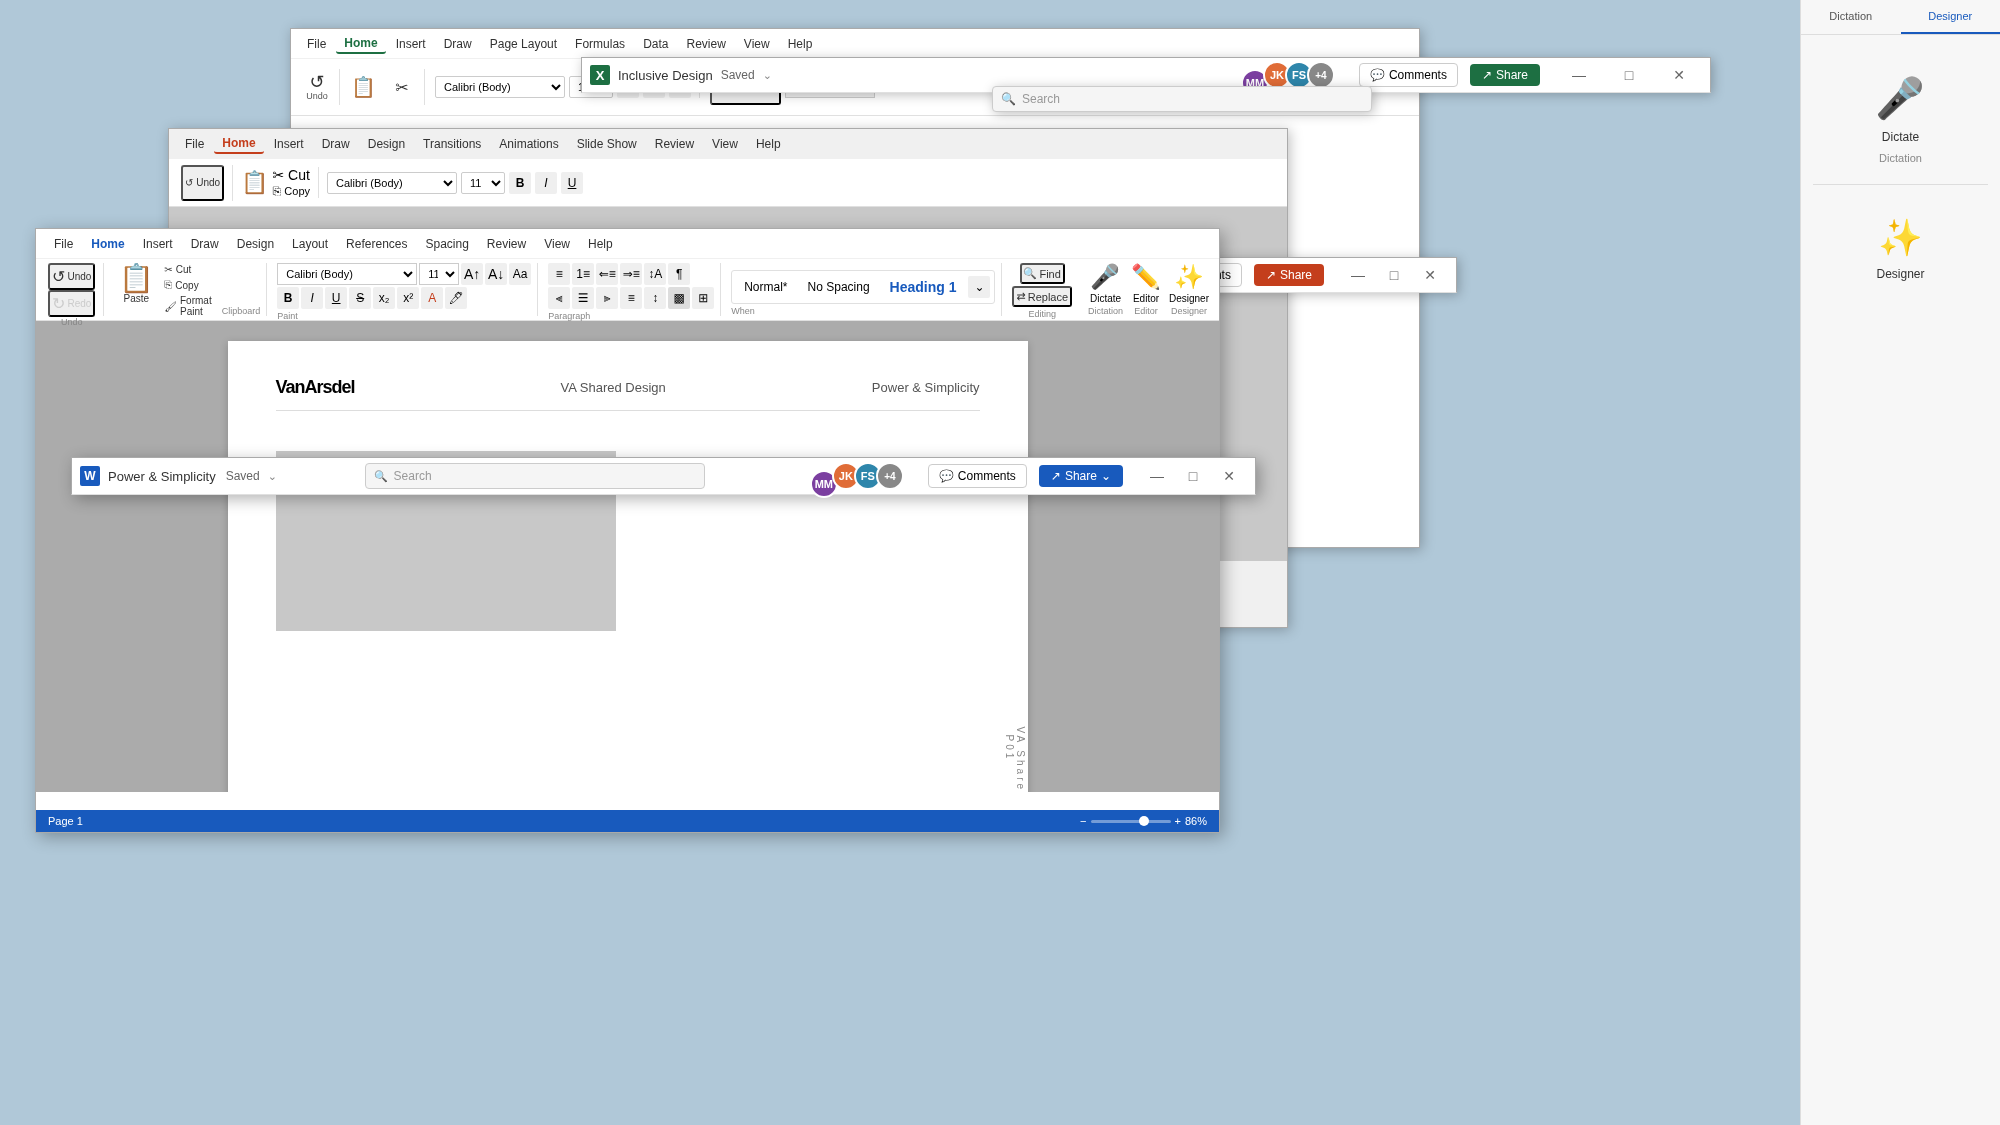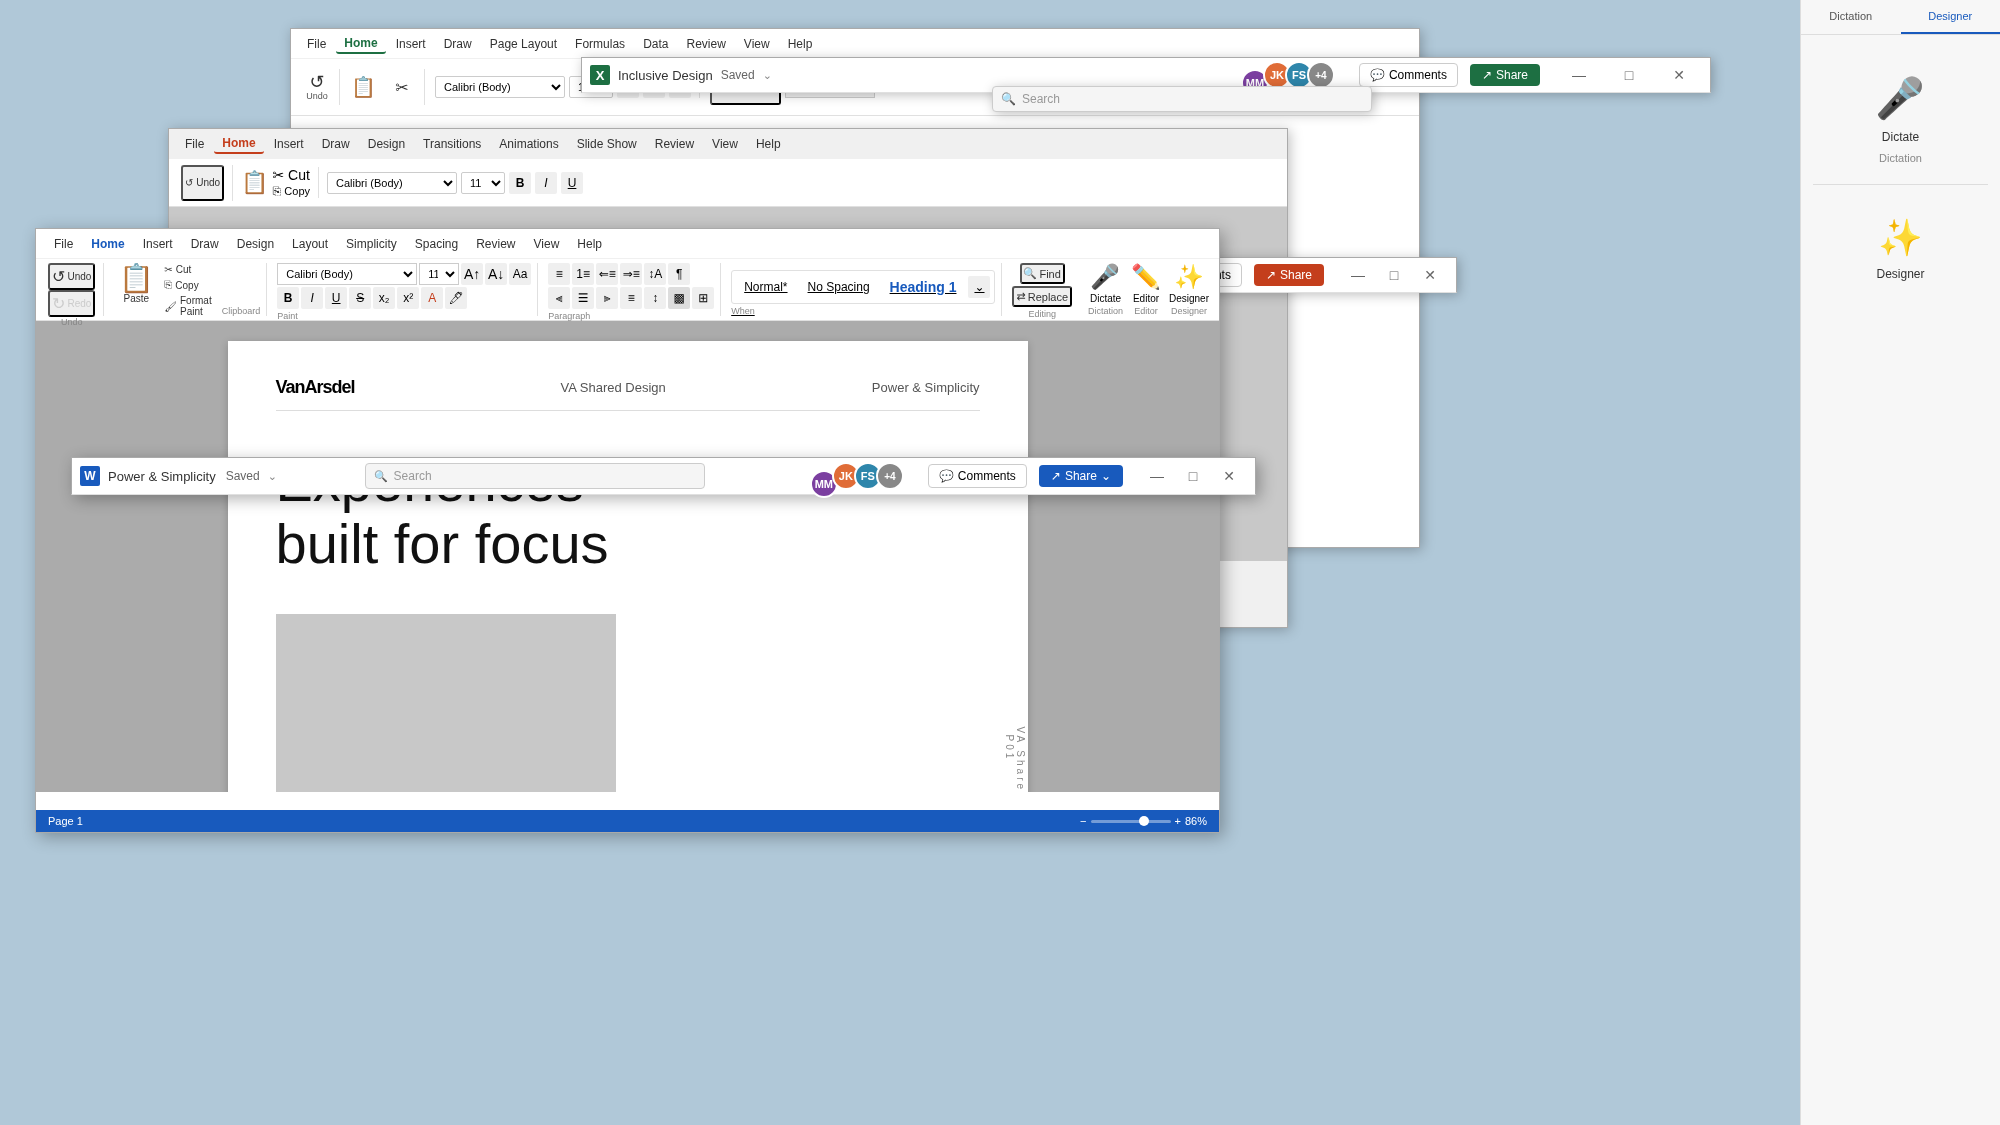--- a/index.html
+++ b/index.html
@@ -538,21 +538,20 @@
       gap: 2px;
       padding: 0 6px;
       border-right: 1px solid #e0e0e0;
     }
     .styles-group {
       display: flex;
       flex-direction: column;
       gap: 2px;
       padding: 7px 6px;
       border-right: 1px solid #e0e0e0;
-      text-decoration: underline;
     }
     .editing-group {
       display: flex;
       gap: 4px;
       padding: 0 6px;
     }
     .dictation-group {
       display: flex;
       gap: 8px;
       padding: 0 6px;
@@ -762,21 +761,21 @@
     </div>
   </div>
 
   <div class="word-menu-bar">
     <span>File</span>
     <span class="active">Home</span>
     <span>Insert</span>
     <span>Draw</span>
     <span>Design</span>
     <span>Layout</span>
-    <span>Simplicity</span>
+    <span>References</span>
     <span>Spacing</span>
     <span>Review</span>
     <span>View</span>
     <span>Help</span>
   </div>
 
   <div class="word-toolbar">
 
     <div class="undo-group">
       <button class="tb-btn" style="flex-direction:row;gap:2px">
@@ -910,24 +909,20 @@
   <div class="word-doc-body">
     <div class="word-doc-scroll">
       <div class="word-page">
 
         <div class="word-page-header">
           <span class="brand">VanArsdel</span>
           <span class="sub-brand">VA Shared Design</span>
           <span class="doc-title">Power &amp; Simplicity</span>
         </div>
 
-        <div class="word-main-heading">
-          <div>Experiences</div>
-          <div>built for focus</div>
-        </div>
 
         <div class="word-content-cols">
           <div class="word-img-placeholder">
           </div>
         </div>
 
         <div class="va-shared-label">
           <div style="writing-mode:vertical-rl;font-size:10px;color:#888;letter-spacing:3px">VA Shared Design</div>
           <div style="font-size:10px;color:#888;margin-top:8px">P01</div>
         </div>

